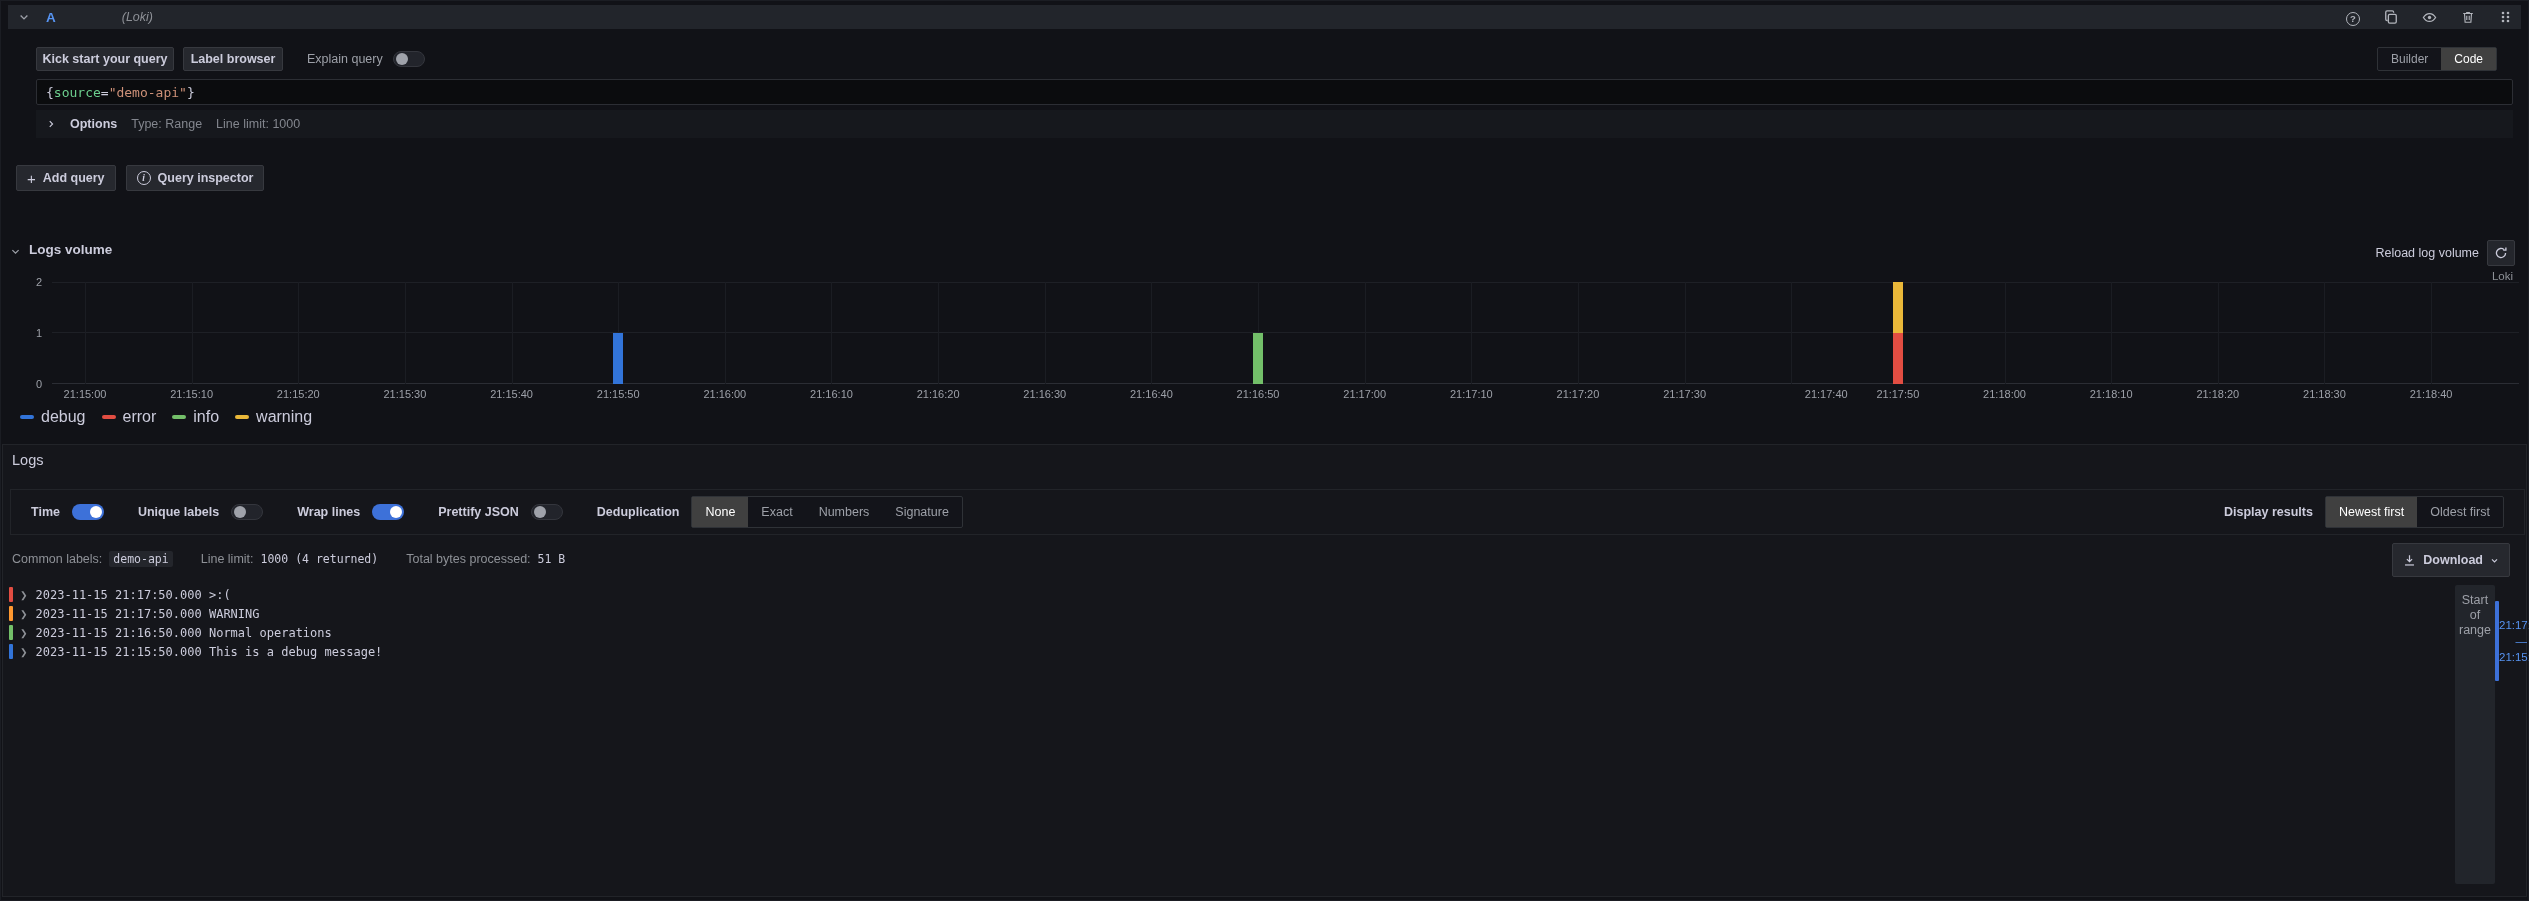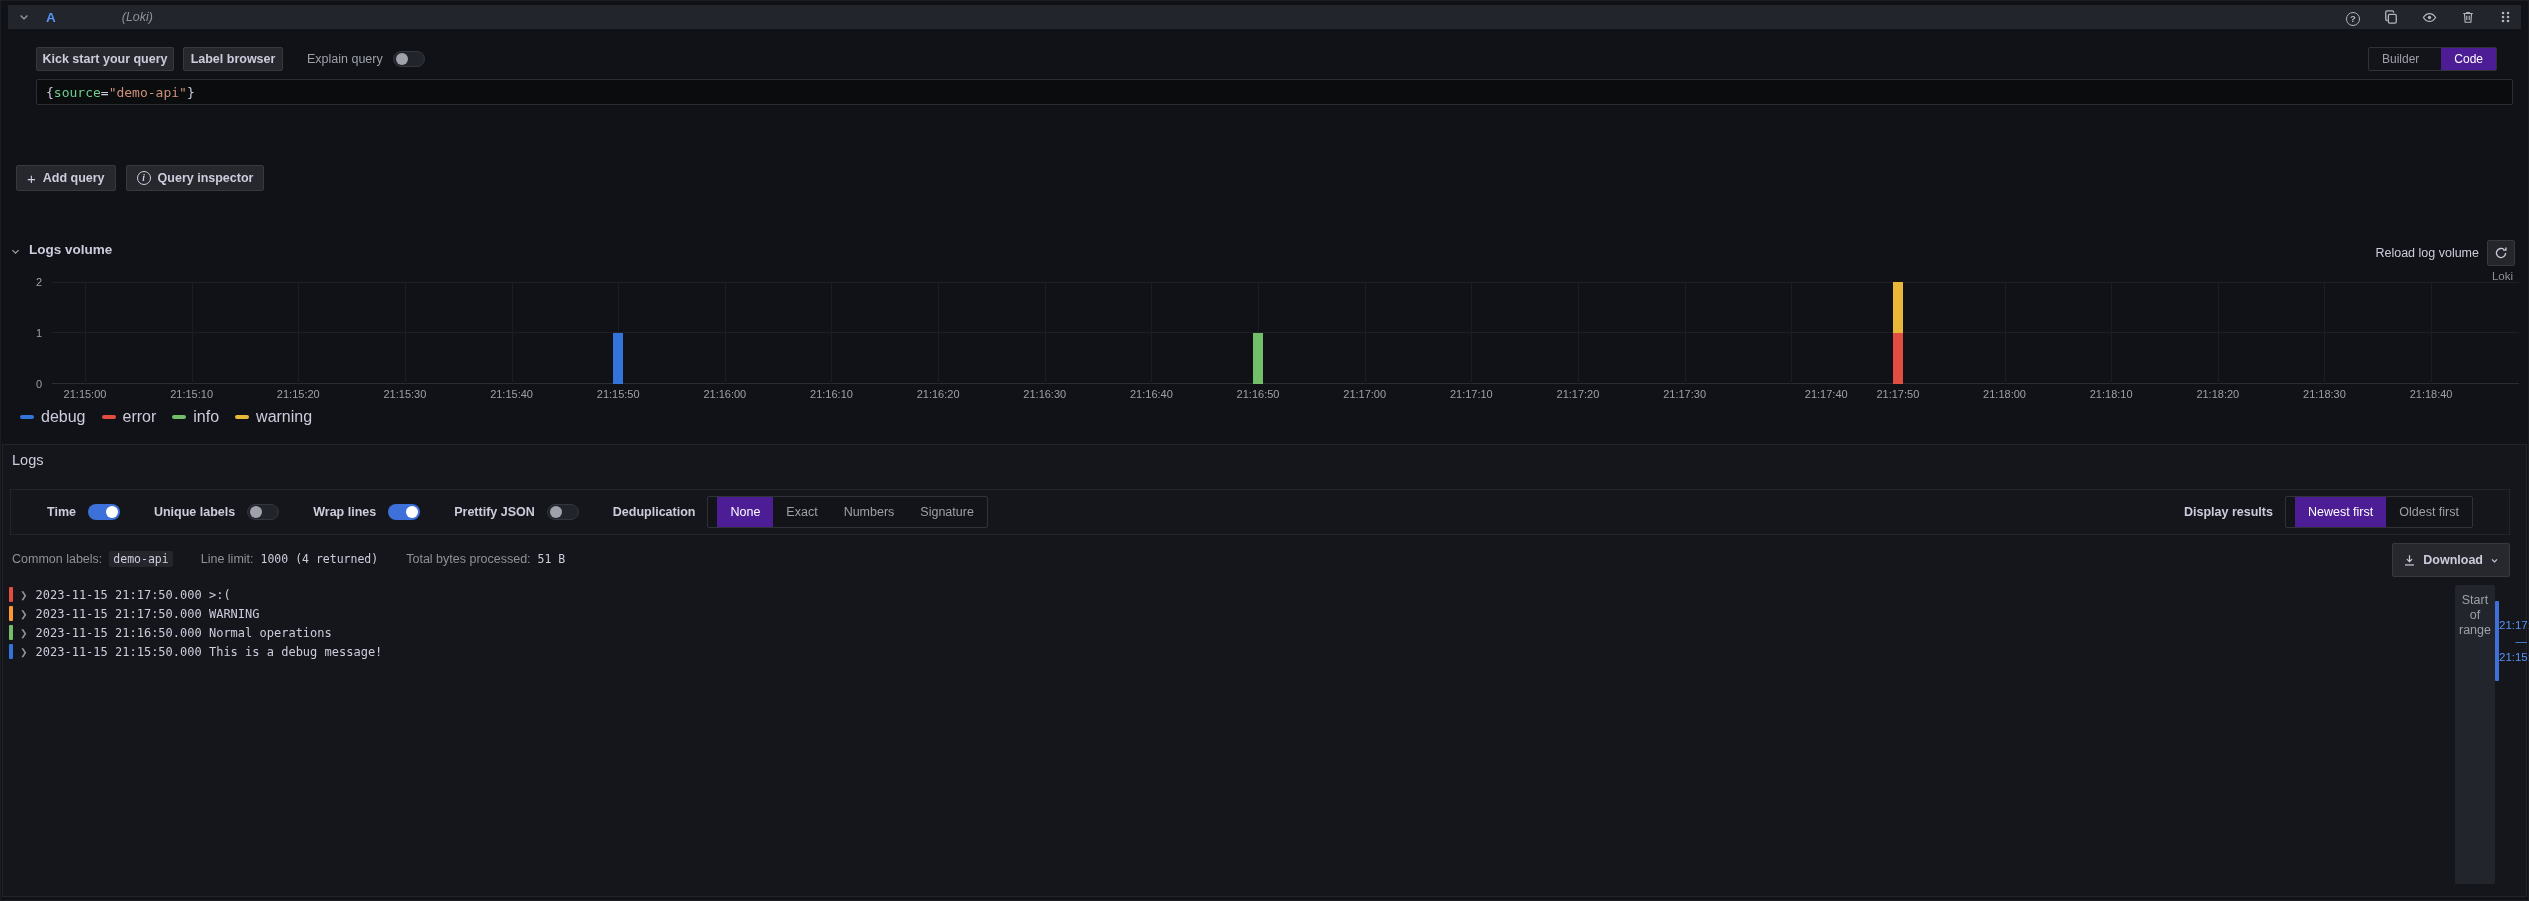--- a/index.html
+++ b/index.html
@@ -15,21 +15,21 @@
          color:#ccccdc; font-size:12.5px; font-weight:600; cursor:pointer; white-space:nowrap; }
   .icon-btn { display:inline-flex; align-items:center; justify-content:center; }
   .toggle { position:relative; width:32px; height:16px; border-radius:9px; cursor:pointer; flex:none; }
   .toggle .knob { position:absolute; top:2px; width:12px; height:12px; border-radius:50%; }
   .toggle.on { background:#3d71d9; }
   .toggle.on .knob { right:2px; background:#ffffff; }
   .toggle.off { background:#22242b; border:1px solid #34363d; }
   .toggle.off .knob { left:2px; top:1px; background:#9fa2aa; }
   .radio-group { display:inline-flex; align-items:stretch; border:1px solid #2f3237; border-radius:2px; background:#13141a; }
   .radio-opt { display:flex; align-items:center; padding:0 13px; color:#9da0a8; font-size:12.5px; font-weight:500; cursor:pointer; }
-  .radio-opt.selected { background:#4c1d95; color:#ffffff;margin-left:9px; }
+  .radio-opt.selected { background:#404040; color:#ffffff; }
   .circle-glyph { display:inline-flex; align-items:center; justify-content:center;
                   width:14px; height:14px; border:1.4px solid currentColor; border-radius:50%;
                   font-size:9.5px; font-weight:700; }
   svg.ic { display:block; }
 
   
   #query-header { position:absolute; left:8px; top:5px; right:8px; height:24px; background:#22252b;
                   display:flex; align-items:center; padding:0 10px; gap:10px; }
   #query-ref { color:#5794f2; font-size:13.5px; font-weight:600; margin-left:6px; }
   #query-ds { color:#8e9197; font-size:12.5px; font-style:italic; margin-left:56px; }
@@ -65,22 +65,22 @@
   .bar-seg { position:absolute; width:10px; }
   #chart-xlabels div { position:absolute; top:152px; transform:translateX(-50%); font-size:11px; color:#9da0a8; white-space:nowrap; }
   #chart-legend { position:absolute; left:12px; top:172px; display:flex; gap:16px; align-items:center; }
   .legend-item { display:flex; align-items:center; gap:7px; font-size:16px; color:#ccccdc; cursor:pointer; }
   .legend-swatch { width:14px; height:4px; border-radius:2px; }
 
   
   #logs-panel { position:absolute; left:2px; top:444px; width:2525px; height:453px;
                 border:1px solid #222429; background:#15161b; }
   #logs-title { position:absolute; left:9px; top:7px; font-size:14.5px; font-weight:500; }
-  #logs-controls { position:absolute; left:7px; right:16px; top:44px; height:46px;
-                   border:1px solid #222429; display:flex; align-items:center; padding:0 36px; }
+  #logs-controls { position:absolute; left:7px; right:1px; top:44px; height:46px;
+                   border:1px solid #222429; display:flex; align-items:center; padding:0 20px; }
   .ctl-label { font-size:12.5px; font-weight:600; color:#ccccdc; margin-right:12px; }
   .ctl-item { display:flex; align-items:center; margin-right:34px; }
   #dedup-group .radio-opt, #display-group .radio-opt { height:30px; }
   #logs-controls .spacer { flex:1; }
   #logs-meta { position:absolute; left:9px; top:106px; display:flex; align-items:center; gap:28px; }
   #logs-meta .m-item { display:flex; align-items:center; gap:7px; }
   #logs-meta .m-label { font-size:12.5px; color:#8e9197; }
   #logs-meta .m-value { font-size:11.5px; color:#ccccdc; }
   #logs-meta .chip { background:#24262c; border-radius:2px; padding:1px 4px; }
   #download-btn { position:absolute; right:16px; top:98px; height:34px; }
@@ -165,20 +165,30 @@
   </div>
 
   <div id="query-editor" class="mono">
       <span style="color: rgb(204, 204, 220);">{</span>
       <span style="color: rgb(108, 207, 142);">source</span>
       <span style="color: rgb(204, 204, 220);">=</span>
       <span style="color: rgb(206, 145, 120);">"demo-api"</span>
       <span style="color: rgb(204, 204, 220);">}</span>
     </div>
 
+  <div id="query-options">
+    <span style="color:#ccccdc;">
+      <svg class="ic" width="10" height="10" viewBox="0 0 16 16">
+          <path d="M6 3.5L10.5 8 6 12.5" fill="none" stroke="currentColor" stroke-width="1.8"></path>
+        </svg>
+    </span>
+    <span class="opt-label">Options</span>
+    <span class="opt-meta">Type: Range</span>
+    <span class="opt-meta">Line limit: 1000</span>
+  </div>
 
   <div id="actions-row">
     <button class="btn">
       <span style="font-size:15px; font-weight:400;">+</span>
       <span>Add query</span>
     </button>
     <button class="btn">
       <span class="circle-glyph" style="font-style:italic; font-family:'Liberation Serif',serif;">i</span>
       <span>Query inspector</span>
     </button>

